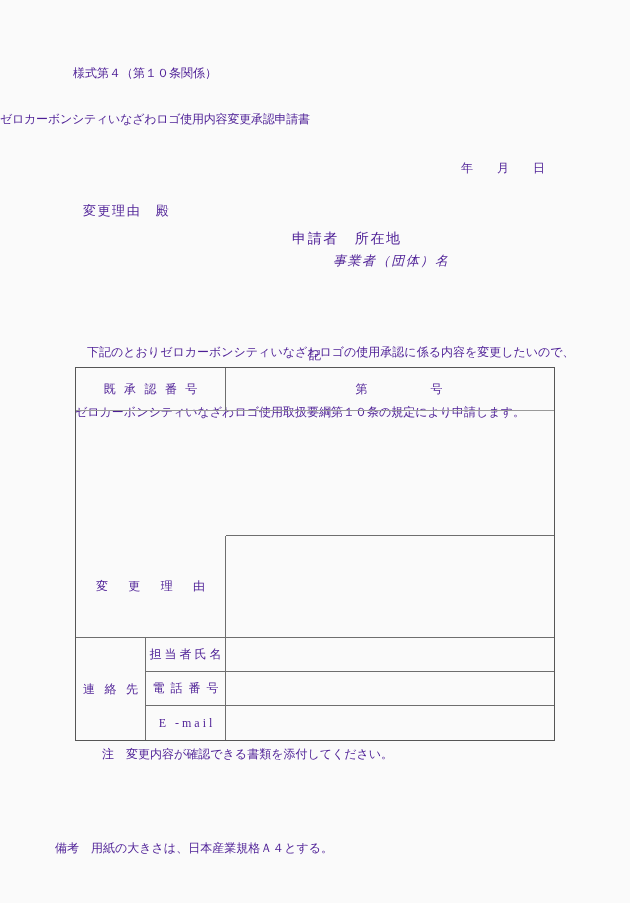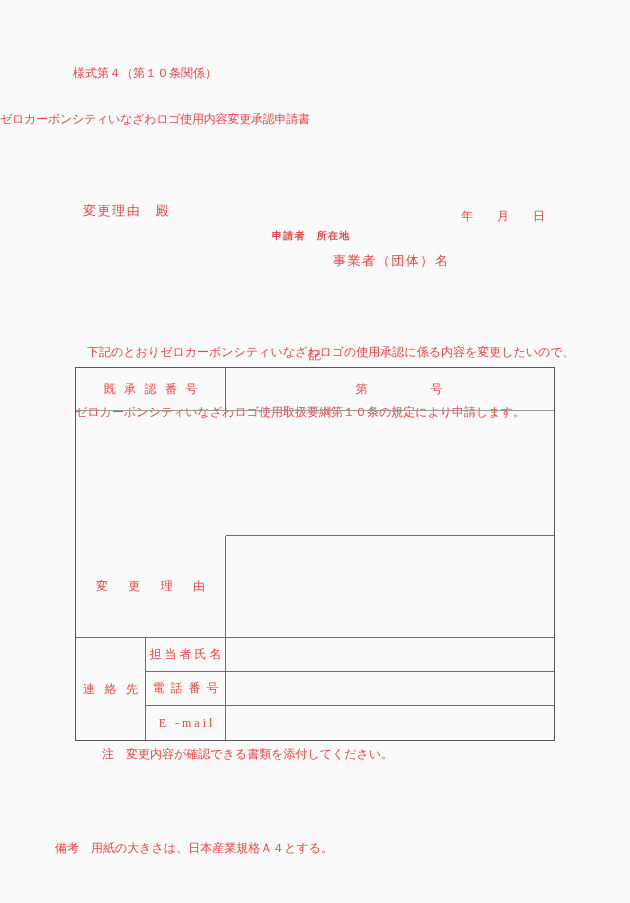--- a/index.html
+++ b/index.html
@@ -6,33 +6,33 @@
     margin: 0;
     padding: 0;
     background: #fafafa;
   }
   .page {
     position: relative;
     width: 630px;
     height: 903px;
     background: #fafafa;
     font-family: "Liberation Serif", "DejaVu Serif", serif;
-    color: #ef4444;
+    color: #4c1d95;
     font-size: 12px;
     line-height: 1.25;
     overflow: hidden;
   }
   .abs { position: absolute; white-space: pre; }
 
   .form-code   { left: 73px;  top: 66px; }
   .doc-title   { left: 0; top: 112px; width: 630px; letter-spacing: -0.02em; }
-  .date-line   { right: 85px; top: 161px; text-align: right; margin-top: 48px; }
+  .date-line   { right: 85px; top: 161px; text-align: right; }
   .addressee   { left: 83px;  top: 203px; font-size: 13px; letter-spacing: 0.12em; }
-  .applicant-loc  { left: 272px; top: 230px; font-size: 10px; letter-spacing: 0.12em; font-weight: bold; }
-  .applicant-name { left: 333px; top: 253px; font-size: 13px; letter-spacing: 0.12em; }
+  .applicant-loc  { left: 292px; top: 230px; font-size: 14px; letter-spacing: 0.12em; }
+  .applicant-name { left: 333px; top: 253px; font-size: 13px; letter-spacing: 0.12em; font-style: italic; }
   .para        { left: 75px; top: 302px; width: 484px; line-height: 20px; }
   .ki          { left: 0; top: 348px; width: 630px; text-align: center; }
   .note        { left: 102px; top: 747px; }
   .remarks     { left: 55px;  top: 841px; }
 
   
   .form-table {
     position: absolute;
     left: 75px; top: 367px;
     width: 480px; height: 374px;

